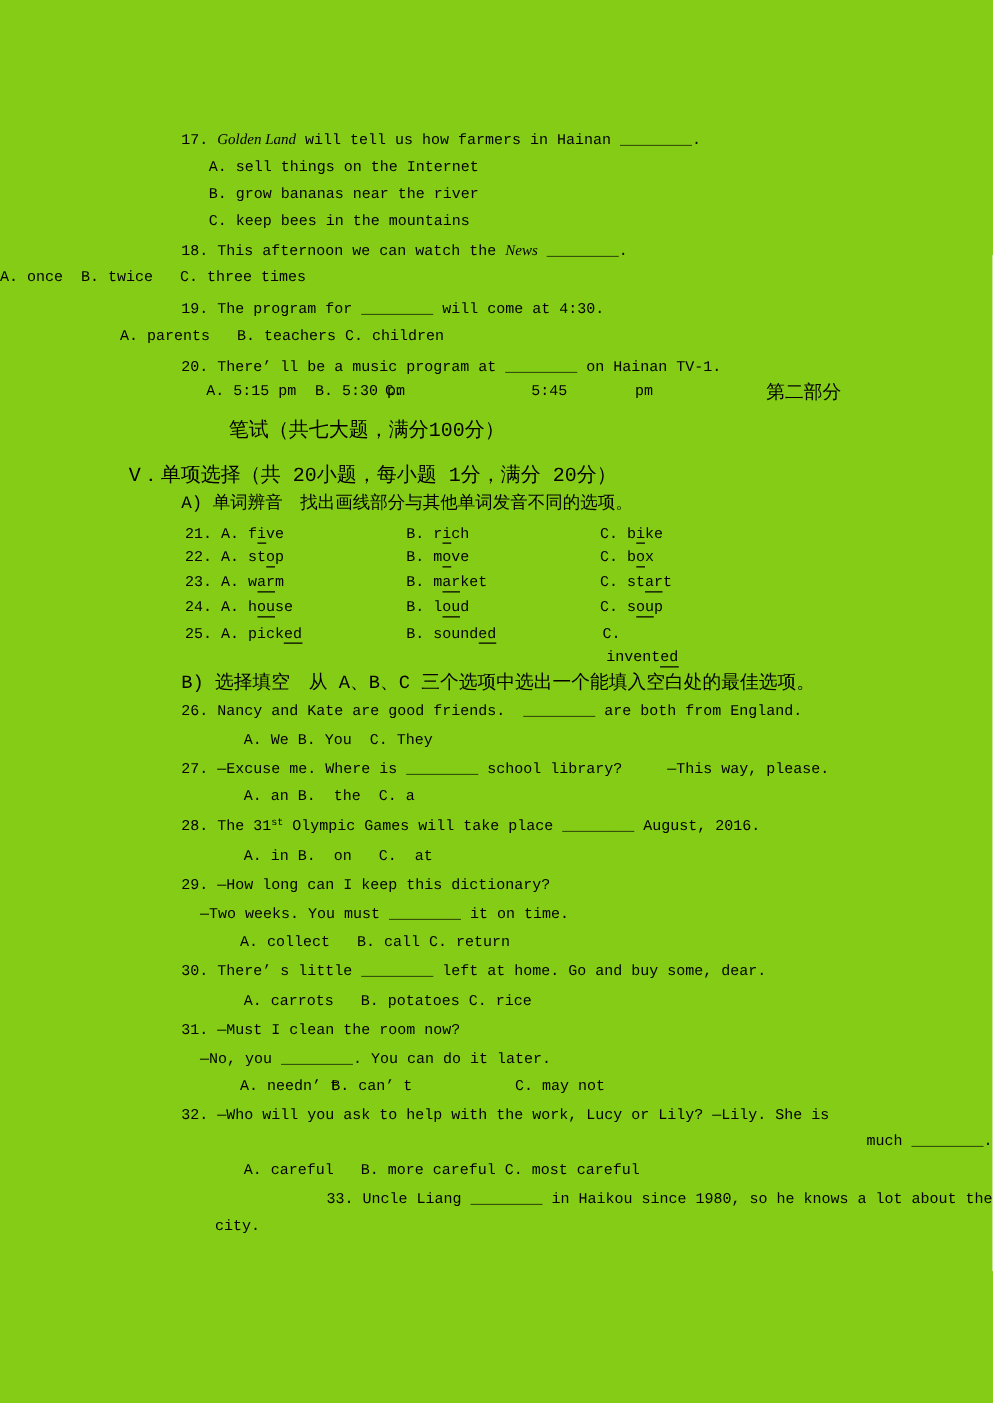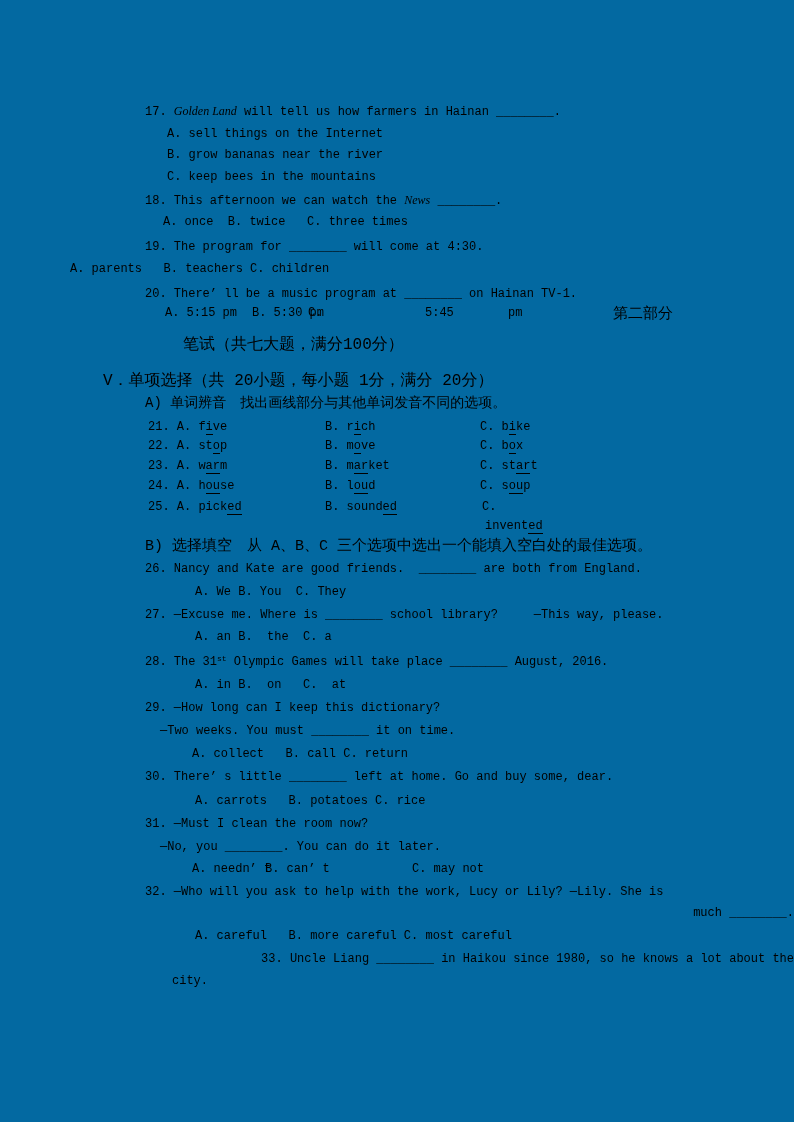--- a/index.html
+++ b/index.html
@@ -21,30 +21,30 @@
   }
   .line > span{display:inline;}
   .abs{position:absolute;top:0;white-space:pre;}
   .it{font-style:italic;font-family:"Liberation Serif","DejaVu Serif",serif;}
   .ul{border-bottom:1px solid #000;padding-bottom:0px;}
   .sup{font-size:8px;vertical-align:4px;}
 </style>
 </head>
 <body>
 
-<div class="page" style="background: #0369a1; color: rgb(0, 0, 0);">
+<div class="page" style="background: #84cc16; color: rgb(0, 0, 0);">
   <div id="lines">
       <div class="line" style="top: 104px; padding-left: 145px;"><span><span>17. </span><span class="it">Golden Land</span><span> will tell us how farmers in Hainan ________.</span></span></div>
       <div class="line" style="top: 127px; padding-left: 167px;"><span><span>A. sell things on the Internet</span></span></div>
       <div class="line" style="top: 148px; padding-left: 167px;"><span><span>B. grow bananas near the river</span></span></div>
       <div class="line" style="top: 170px; padding-left: 167px;"><span><span>C. keep bees in the mountains</span></span></div>
       <div class="line" style="top: 193px; padding-left: 145px;"><span><span>18. This afternoon we can watch the </span><span class="it">News</span><span> ________.</span></span></div>
-      <div class="line" style="top: 215px; padding-left: 163px;"><span><span>A. once  B. twice   C. three times</span></span></div>
+      <div class="line" style="top: 215px; "><span><span>A. once  B. twice   C. three times</span></span></div>
       <div class="line" style="top: 240px; padding-left: 145px;"><span><span>19. The program for ________ will come at 4:30.</span></span></div>
-      <div class="line" style="top: 262px; padding-left: 70px;"><span><span>A. parents   B. teachers C. children</span></span></div>
+      <div class="line" style="top: 262px; padding-left: 96px;"><span><span>A. parents   B. teachers C. children</span></span></div>
       <div class="line" style="top: 287px; padding-left: 145px;"><span><span>20. There’ ll be a music program at ________ on Hainan TV-1.</span></span></div>
       <div class="line" style="top: 306px; padding-left: 165px;"><span><span>A. 5:15 pm</span></span><span class="abs" style="left: 252px;"><span>B. 5:30 pm</span></span><span class="abs" style="left: 308px;"><span>C.</span></span><span class="abs" style="left: 425px;"><span>5:45</span></span><span class="abs" style="left: 508px;"><span>pm</span></span><span class="abs" style="left: 613px; font-size: 15px;"><span>第二部分</span></span></div>
       <div class="line" style="top: 336px; padding-left: 183px; font-size: 16px;"><span><span>笔试（共七大题，满分100分）</span></span></div>
       <div class="line" style="top: 372px; padding-left: 103px; font-size: 16px;"><span><span>V．单项选择（共 20小题，每小题 1分，满分 20分）</span></span></div>
       <div class="line" style="top: 395px; padding-left: 145px; font-size: 14px;"><span><span>A) 单词辨音　找出画线部分与其他单词发音不同的选项。</span></span></div>
       <div class="line" style="top: 420px; padding-left: 148px;"><span><span>21. A. f</span><span class="ul">i</span><span>ve</span></span><span class="abs" style="left: 325px;"><span>B. r</span><span class="ul">i</span><span>ch</span></span><span class="abs" style="left: 480px; text-align: center;"><span>C. b</span><span class="ul">i</span><span>ke</span></span></div>
       <div class="line" style="top: 439px; padding-left: 148px;"><span><span>22. A. st</span><span class="ul">o</span><span>p</span></span><span class="abs" style="left: 325px;"><span>B. m</span><span class="ul">o</span><span>ve</span></span><span class="abs" style="left: 480px;"><span>C. b</span><span class="ul">o</span><span>x</span></span></div>
       <div class="line" style="top: 459px; padding-left: 148px;"><span><span>23. A. w</span><span class="ul">ar</span><span>m</span></span><span class="abs" style="left: 325px;"><span>B. m</span><span class="ul">ar</span><span>ket</span></span><span class="abs" style="left: 480px;"><span>C. st</span><span class="ul">ar</span><span>t</span></span></div>
       <div class="line" style="top: 479px; padding-left: 148px;"><span><span>24. A. h</span><span class="ul">ou</span><span>se</span></span><span class="abs" style="left: 325px;"><span>B. l</span><span class="ul">ou</span><span>d</span></span><span class="abs" style="left: 480px;"><span>C. s</span><span class="ul">ou</span><span>p</span></span></div>
       <div class="line" style="top: 500px; padding-left: 148px;"><span><span>25. A. pick</span><span class="ul">ed</span></span><span class="abs" style="left: 325px;"><span>B. sound</span><span class="ul">ed</span></span><span class="abs" style="left: 482px;"><span>C.</span></span></div>

